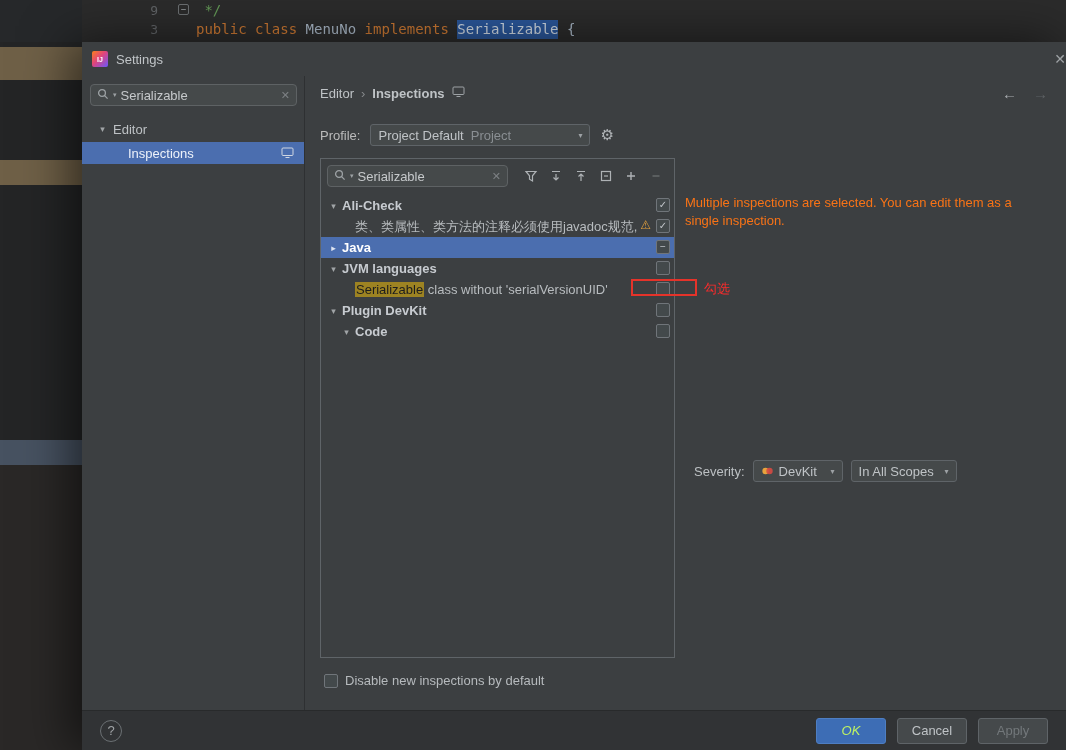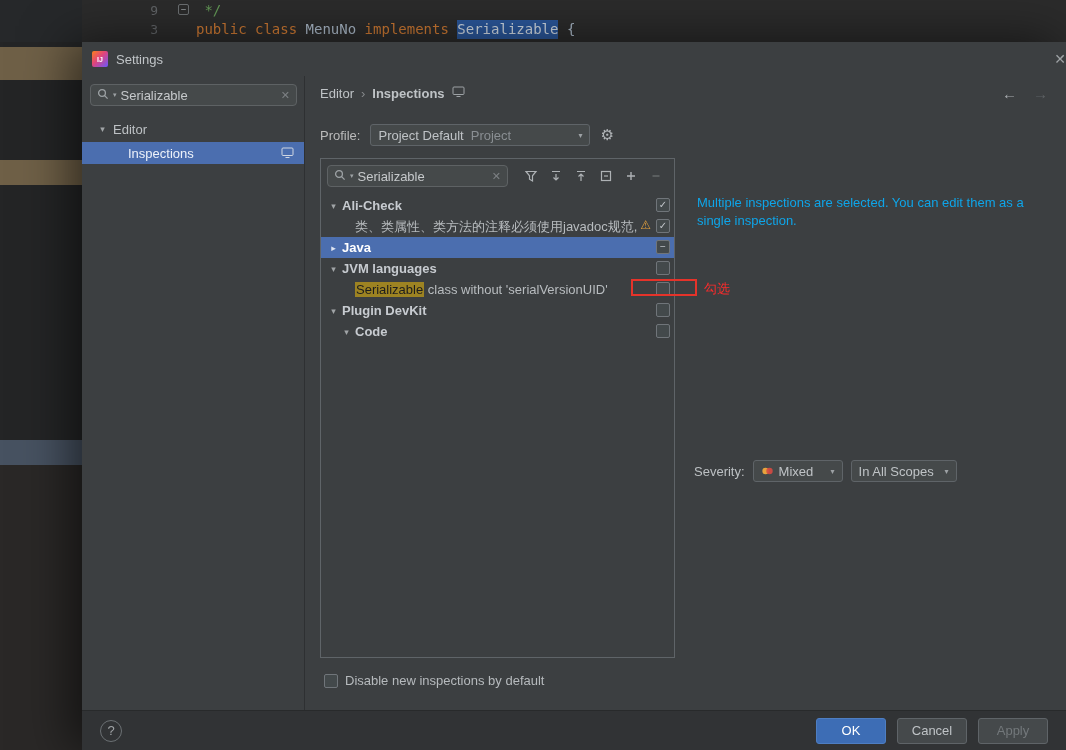--- a/index.html
+++ b/index.html
@@ -78,34 +78,34 @@
   .trow.sel .lab, .trow.sel .lab.b { color:#ffffff; }
   .trow.sel .chev { color:#dfe6f3; }
   .lab { color:#b8bcbf; white-space:nowrap; overflow:hidden; flex:1 1 auto; margin-left:2px; }
   .lab.b { font-weight:bold; color:#c7cbd0; }
   .hl { background:#9d8322; color:#1d1d1d; padding:0 1px; }
   .cb { position:absolute; right:4px; top:3px; width:14px; height:14px; background:#43494b; border:1px solid #70757a; border-radius:2px; font-size:10px; line-height:12px; text-align:center; color:#c3c7cb; }
   .warn { position:absolute; right:23px; top:2px; color:#e8a33d; font-size:12px; }
   .redbox { position:absolute; left:310px; top:0; width:66px; height:17px; border:2px solid #e5332a; z-index:5; }
   .rednote { position:absolute; left:383px; top:1px; color:#ff2b2b; font-size:13px; white-space:nowrap; z-index:5; }
 
-  .detail-msg { position:absolute; left:392px; top:118px; width:345px; font-size:13px; color:#0ea5e9; line-height:1.35; }
+  .detail-msg { position:absolute; left:380px; top:118px; width:345px; font-size:13px; color:#f97316; line-height:1.35; }
   .severity-row { position:absolute; left:389px; top:384px; display:flex; align-items:center; gap:8px; font-size:13px; color:#bcc0c3; }
   .sev-combo { width:90px; gap:5px; }
   .scope-combo { width:106px; }
   .sevicon { display:inline-flex; }
 
   .footer-check { position:absolute; left:19px; top:597px; display:flex; gap:7px; align-items:center; font-size:13px; color:#b6babd; }
   .footer-check .cb { position:static; flex:0 0 auto; }
 
   .btnbar { height:40px; background:#313335; border-top:1px solid #282a2b; display:flex; align-items:center; padding:0 18px; }
   .help { width:22px; height:22px; border:1px solid #6b7073; border-radius:50%; color:#a0a4a7; display:flex; align-items:center; justify-content:center; font-size:13px; }
   .btns { margin-left:auto; display:flex; gap:11px; }
   .btn { min-width:70px; height:26px; background:#45494b; border:1px solid #5f6468; border-radius:3px; color:#bfc3c6; font-size:13px; font-family:inherit; }
-  .btn-primary { background:#3d6db5; border-color:#4e7ec2; color:#ffffff; }
+  .btn-primary { background:#3d6db5; border-color:#4e7ec2; color:#bef264;font-style:italic; }
   .btn-disabled { color:#73787b; }
 </style>
 </head>
 <body>
 
 <div class="editor-strip">
   <div class="ed-left"></div>
   <div id="editor-lines">
       <div class="ed-line"><span class="ln">9</span><span class="fold"><i class="foldbox">−</i></span><span class="tk-comment"> */</span></div>
       <div class="ed-line"><span class="ln">3</span><span class="fold"></span><span class="tk-keyword">public class </span><span class="tk-plain">MenuNo </span><span class="tk-keyword">implements </span><span class="tk-selected">Serializable</span><span class="tk-plain"> {</span></div>
@@ -274,21 +274,21 @@
 
       <div class="severity-row">
         <span>Severity:</span>
         <div class="combo sev-combo">
           <span class="sevicon">
               <svg width="13" height="12" viewBox="0 0 13 12">
                 <circle cx="4.5" cy="6" r="3.2" fill="#e8a33d"></circle>
                 <circle cx="8.5" cy="6" r="3.2" fill="#d64a43" fill-opacity="0.9"></circle>
               </svg>
             </span>
-          <span>Mixed</span>
+          <span>DevKit</span>
           <span class="caret">▾</span>
         </div>
         <div class="combo scope-combo">
           <span>In All Scopes</span>
           <span class="caret">▾</span>
         </div>
       </div>
 
       <div class="footer-check">
         <span class="cb unchecked"></span>

